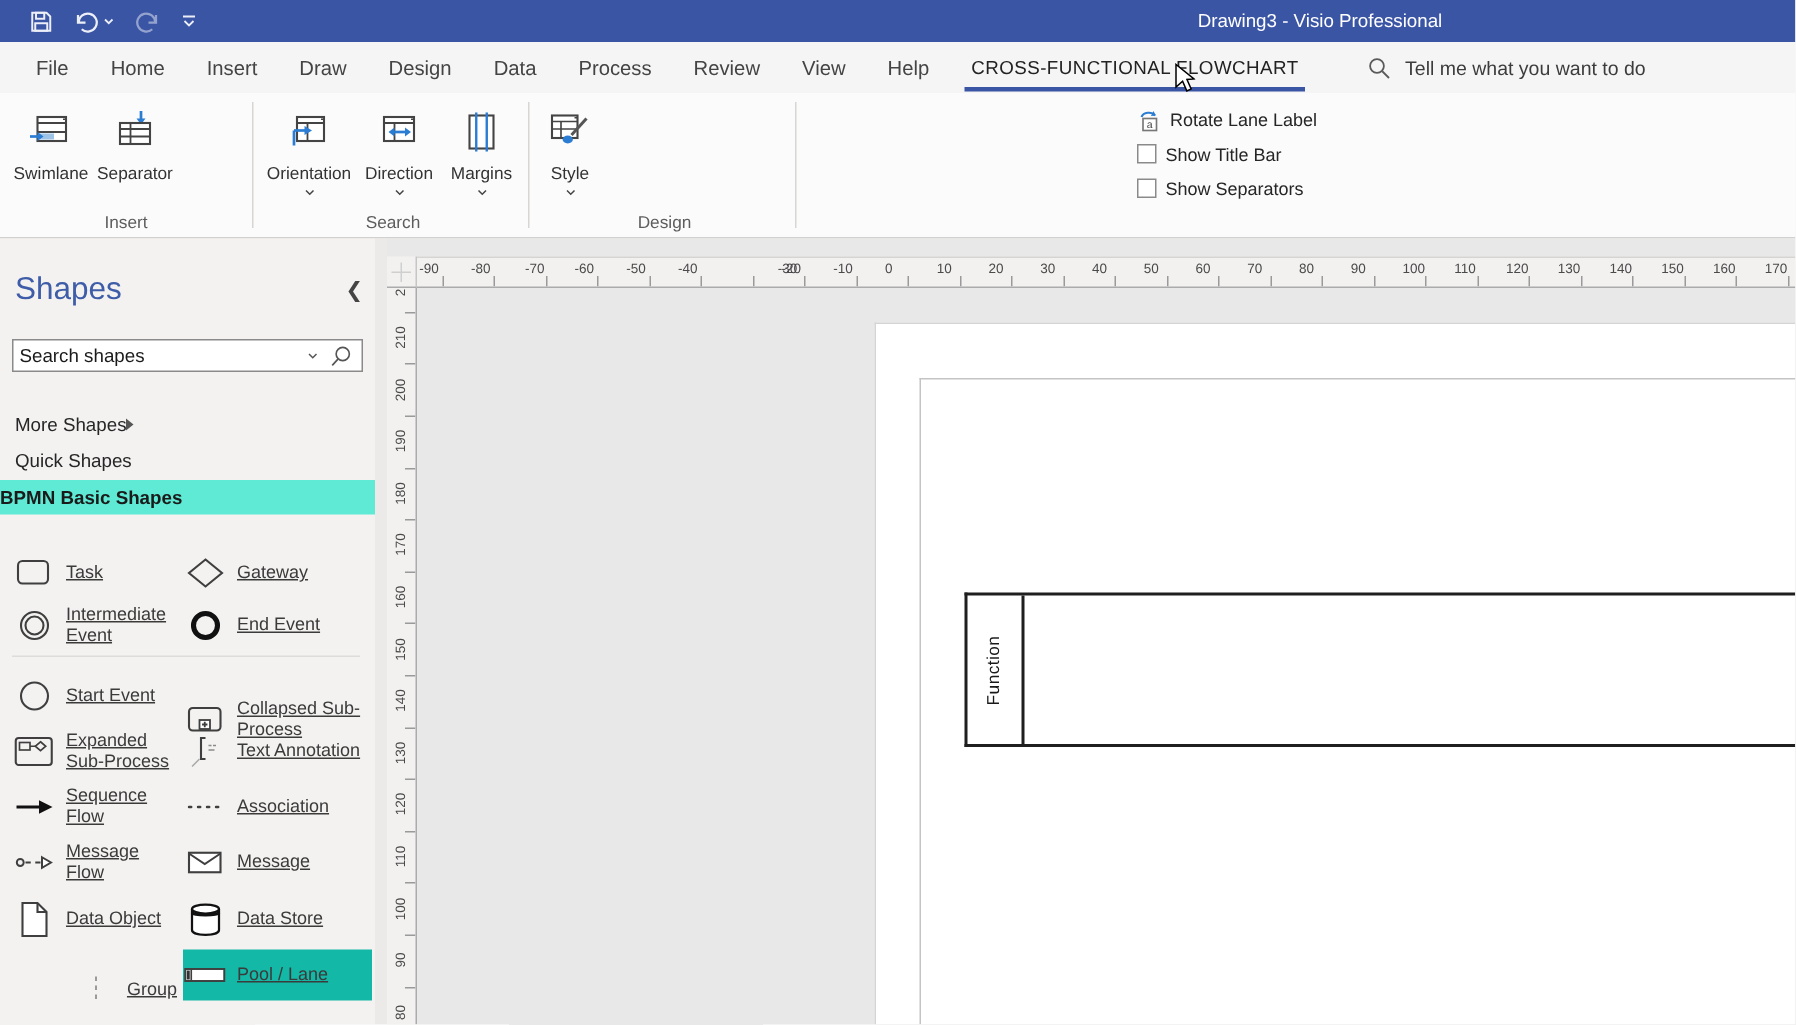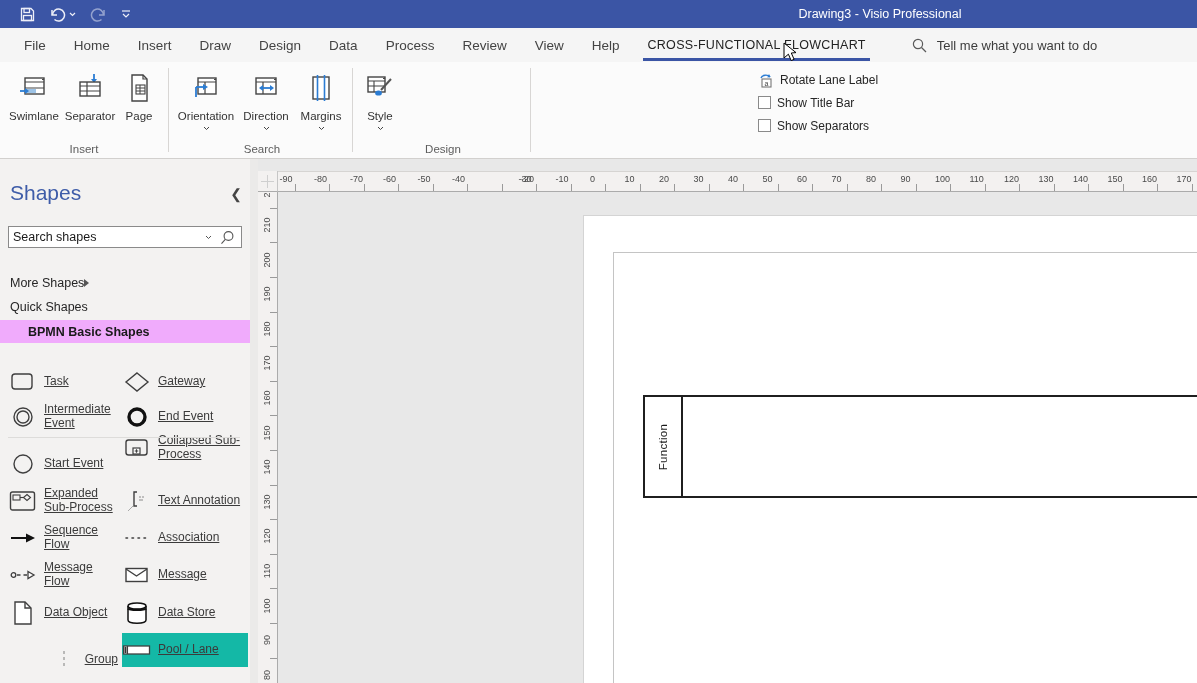--- a/index.html
+++ b/index.html
@@ -40,21 +40,21 @@
   .panel { position:absolute; left:0; top:159px; width:250px; height:524px; background:#F3F2F1; }
   .panel-title { position:absolute; left:10px; top:22px; font-size:21px; color:#3E5CA8; }
   .collapse { position:absolute; right:8px; top:27px; font-size:14px; color:#444; cursor:default; font-family:"DejaVu Sans",sans-serif; }
   .searchbox { position:absolute; left:8px; top:67px; width:234px; height:22px; background:#fff; border:1px solid #8a8a8a; display:flex; align-items:center; }
   .searchbox input { flex:1; border:none; outline:none; font-size:12.5px; color:#222; padding:0 4px; font-family:inherit; background:transparent; }
   .searchbox input::placeholder { color:#1a1a1a; opacity:1; }
   .sb-caret { padding:0 6px; display:flex; align-items:center; cursor:default; }
   .sb-mag { padding:0 6px 0 2px; display:flex; align-items:center; cursor:default; }
   .prow { position:absolute; left:10px; font-size:12.5px; color:#262626; display:flex; align-items:center; cursor:default; }
   .tri { width:0; height:0; border-left:5px solid #555; border-top:4px solid transparent; border-bottom:4px solid transparent; }
-  .stencil-row { position:absolute; left:0; top:161px; width:250px; height:23px; background:#f0abfc; display:flex; align-items:center; padding-left:28px;
+  .stencil-row { position:absolute; left:0; top:161px; width:250px; height:23px; background:#5eead4; display:flex; align-items:center; padding-left:0;
                  font-weight:bold; font-size:12.5px; color:#1a1a1a; cursor:default; }
   .shape-item { position:absolute; display:flex; align-items:center; gap:6px; cursor:default; }
   .shape-item .sicon { width:30px; display:flex; justify-content:center; flex:0 0 30px; }
   .shape-item .slabel { font-size:12px; color:#3b3b3b; line-height:1.15;text-decoration:underline; }
   .shape-item.sel { background:#14b8a6; }
   .shape-sep { position:absolute; left:8px; top:278px; width:232px; height:1px; background:#DDDCDA; }
   .splitter { position:absolute; left:250px; top:159px; width:8px; height:524px; background:#EBEAE9; cursor:col-resize; }
 
   
   .workarea { position:absolute; left:258px; top:159px; width:939px; height:524px; background:#E8E8E8; }
@@ -161,29 +161,20 @@
       </div>
       <div class="bigbtn" style="left:62px;">
         <svg width="32" height="32" viewBox="0 0 32 32">
           <path d="M20 2v7" stroke="#2B7CD3" stroke-width="1.8"></path>
           <path d="M17 7l3 4 3-4z" fill="#2B7CD3"></path>
           <rect x="6" y="10" width="20" height="14" fill="#fff" stroke="#444" stroke-width="1.4"></rect>
           <path d="M6 14h20 M6 19h20 M13 10v14" stroke="#444" stroke-width="1.2"></path>
         </svg>
         <span class="blabel">Separator</span>
       </div>
-      <div class="bigbtn" style="left:118px;width:42px;">
-        <svg width="32" height="32" viewBox="0 0 32 32">
-          <path d="M9 3h11l4 4v22H9z" fill="#fff" stroke="#444" stroke-width="1.4"></path>
-          <path d="M20 3v4h4" fill="none" stroke="#444" stroke-width="1.2"></path>
-          <rect x="13" y="13" width="9" height="9" fill="none" stroke="#444" stroke-width="1.1"></rect>
-          <path d="M13 16h9 M13 19h9 M17 13v9" stroke="#444" stroke-width="1"></path>
-        </svg>
-        <span class="blabel">Page</span>
-      </div>
       <div class="glabel">Insert</div>
     </div>
     <div class="gsep" style="left:168px;"></div>
 
     <div class="rgroup" style="left:172px;width:180px;">
       <div class="bigbtn" style="left:4px;width:60px;">
         <svg width="32" height="32" viewBox="0 0 32 32">
           <rect x="8" y="6" width="18" height="16" fill="#fff" stroke="#444" stroke-width="1.4"></rect>
           <path d="M8 10h18 M15 10v12" stroke="#444" stroke-width="1.2"></path>
           <path d="M24 7.5h2" stroke="#444" stroke-width="1"></path>
@@ -324,21 +315,21 @@
                  <span class="slabel">End Event</span>
         </div>
         <div class="shape-item" style="left: 8px; top: 288px; width: 110px; height: 34px;">
           <span class="sicon">
             <svg width="26" height="24" viewBox="0 0 26 24">
               <circle cx="13" cy="12" r="9" fill="none" stroke="#3f3f3f" stroke-width="1.4"></circle>
             </svg>
           </span>
                  <span class="slabel">Start Event</span>
         </div>
-        <div class="shape-item" style="left: 122px; top: 272px; width: 126px; height: 34px; justify-content: flex-end;">
+        <div class="shape-item" style="left: 122px; top: 304px; width: 126px; height: 34px; justify-content: flex-end;">
           <span class="sicon">
             <svg width="26" height="22" viewBox="0 0 26 22">
               <rect x="2" y="3" width="21" height="15" rx="2.5" fill="none" stroke="#3f3f3f" stroke-width="1.4"></rect>
               <rect x="9" y="11" width="7" height="6" fill="#fff" stroke="#3f3f3f" stroke-width="1.2"></rect>
               <path d="M12.5 12.2v3.6 M10.7 14h3.6" stroke="#3f3f3f" stroke-width="1.2"></path>
             </svg>
           </span>
                  <span class="slabel">Collapsed Sub-Process</span>
         </div>
         <div class="shape-item" style="left: 8px; top: 325px; width: 110px; height: 34px;">

